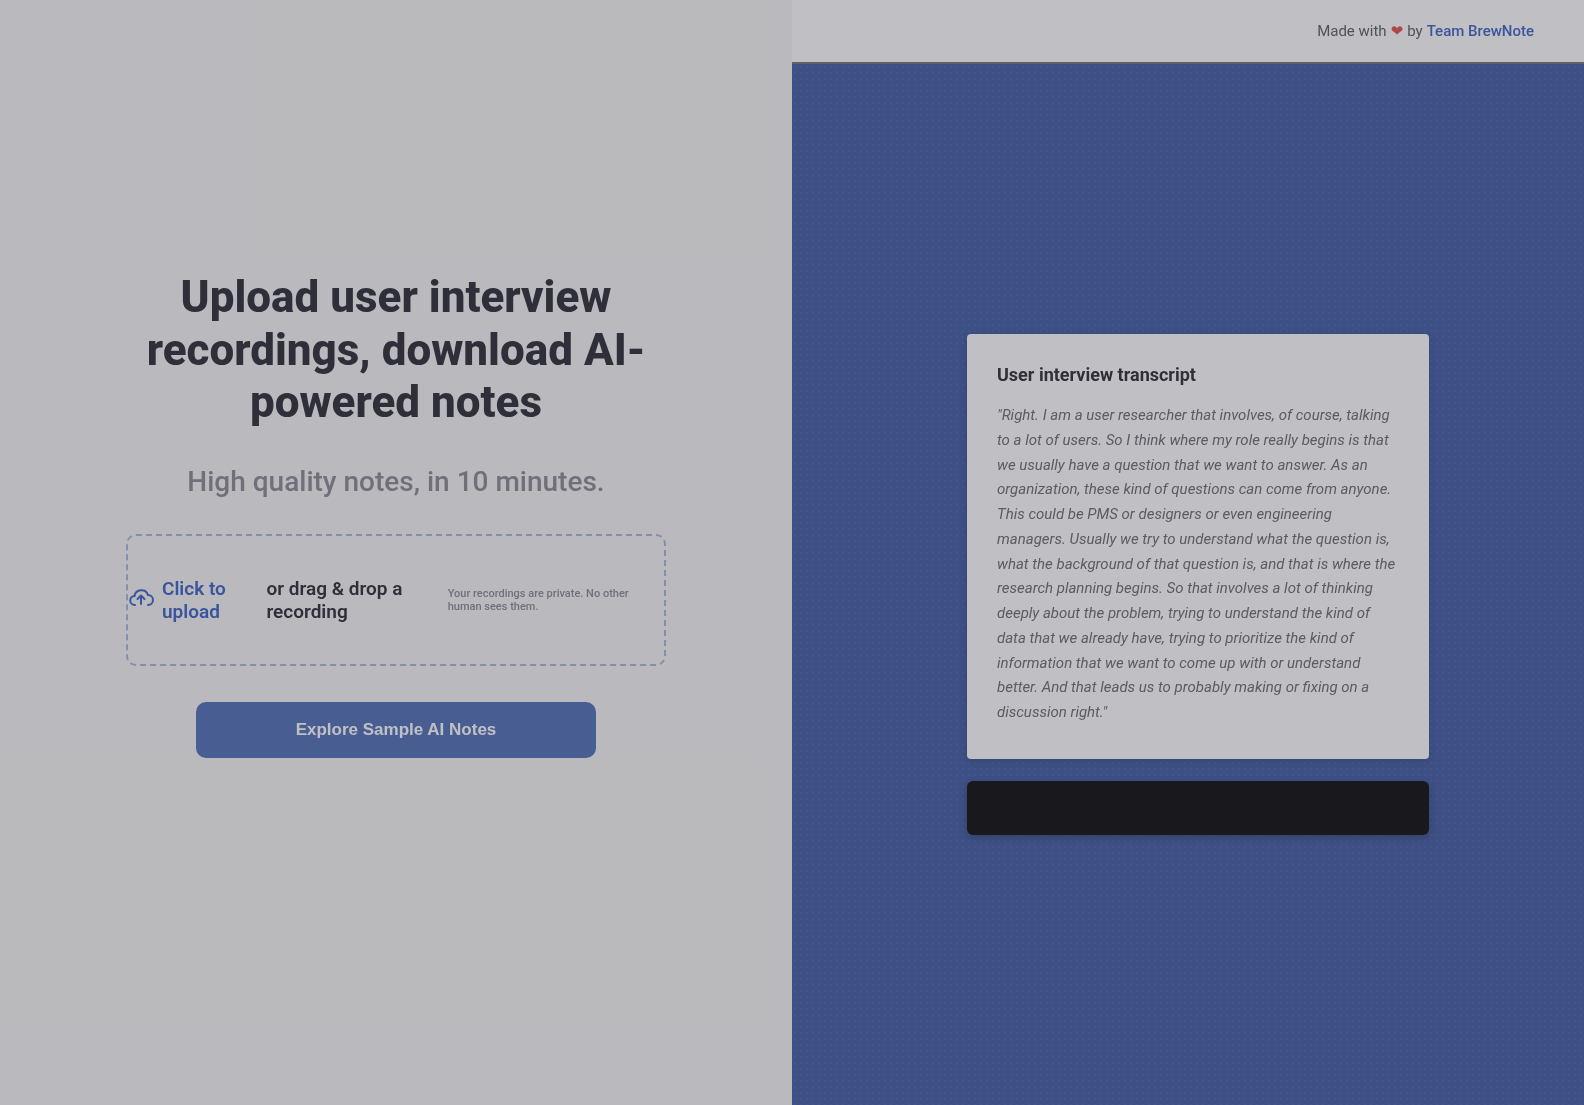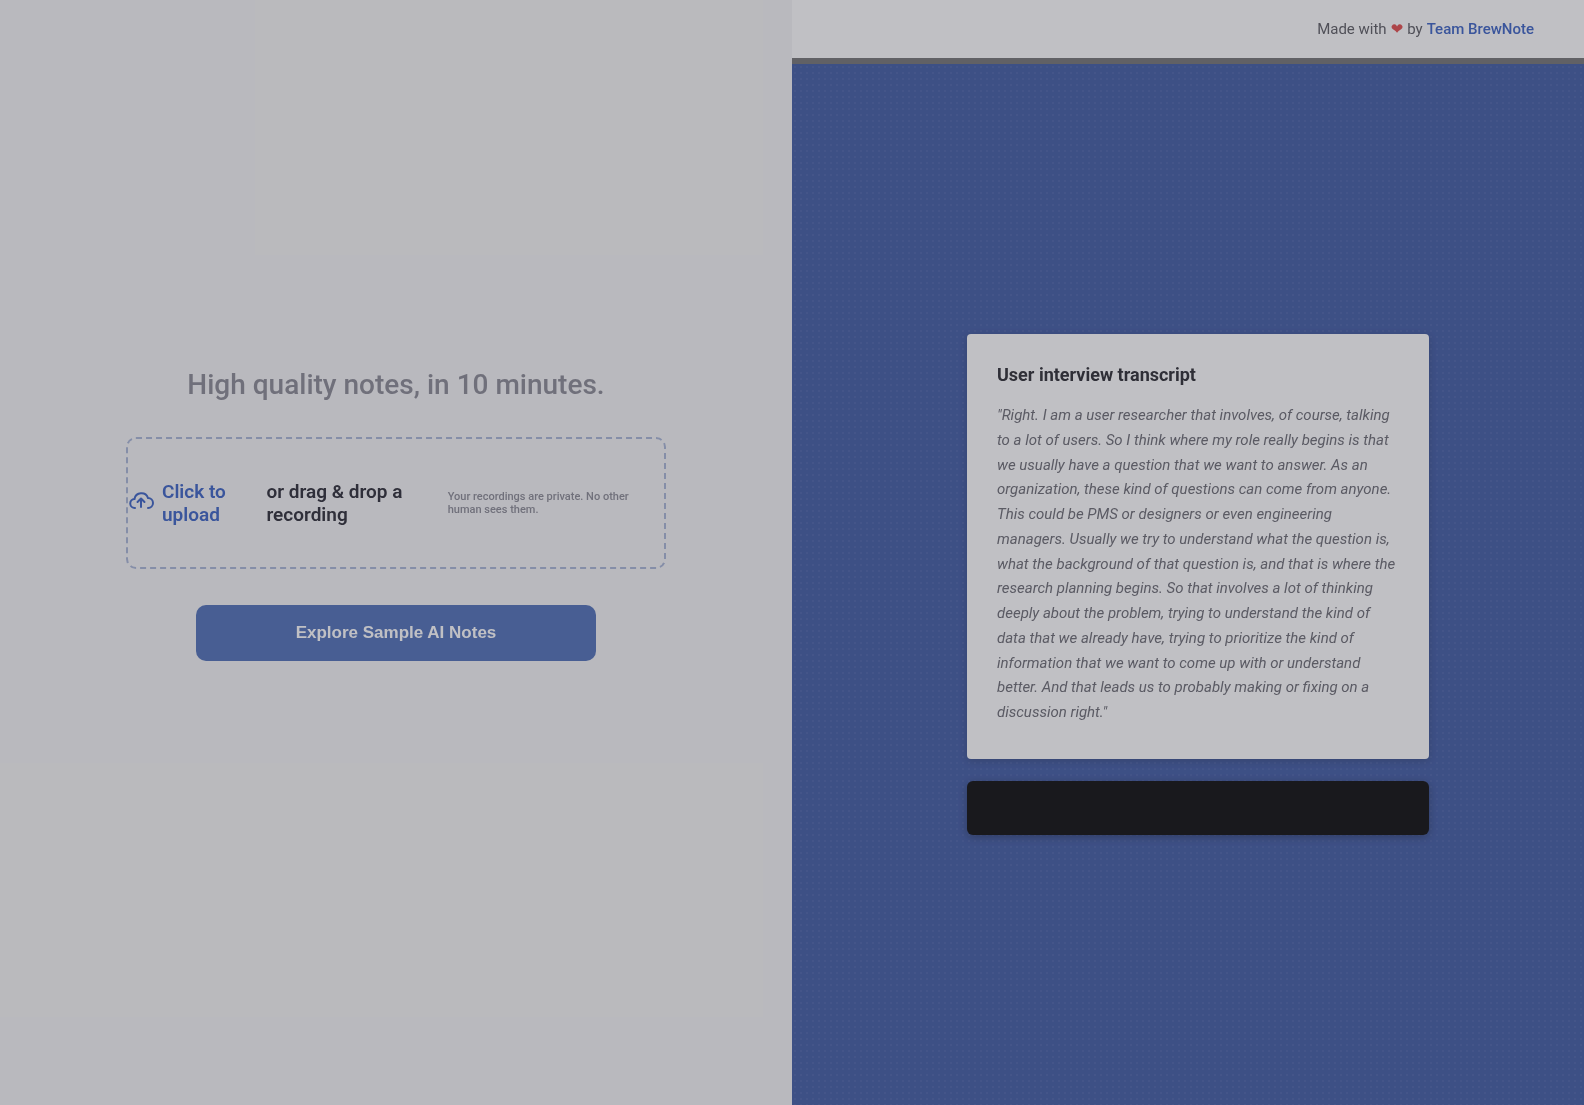--- a/index.html
+++ b/index.html
@@ -17,21 +17,21 @@
       background: rgba(60,60,70,0.32);
       z-index: 100;
       pointer-events: none;
     }
     .header {
       height: 64px;
       display: flex;
       align-items: center;
       justify-content: space-between;
       padding: 16px 50px;
-      border-bottom: 6px solid #737373;
+      border-bottom: 2px solid #737373;
       background: #fff;
     }
     .logo-wrap { display: flex; align-items: center; gap: 10px; }
     .logo-icon {
       width: 36px; height: 36px;
       border-radius: 8px;
       background: linear-gradient(180deg,#3a62c4 0%, #263b6e 100%);
       display: flex; align-items: center; justify-content: center;
     }
     .logo-text { font-weight: 700; font-size: 17px; color: #2a2a30; }
@@ -144,20 +144,21 @@
   <div class="made-with">
     <span>Made with</span>
     <span class="heart">❤</span>
     <span>by</span>
     <a href="#">Team BrewNote</a>
   </div>
 </div>
 
 <div class="main">
   <div class="left-pane">
+    <h1 class="hero-title">Upload user interview recordings, download AI-powered notes</h1>
     <div class="hero-sub">High quality notes, in 10 minutes.</div>
 
     <div class="upload-box">
       <div class="upload-line">
         <span class="upload-icon">
           <svg width="26" height="22" viewBox="0 0 26 22" fill="none">
             <path d="M20 18 A5 5 0 0 0 20 8 A7 7 0 0 0 6.5 9 A4.5 4.5 0 0 0 7 18" stroke="#3a62c4" stroke-width="2" fill="none" stroke-linecap="round"></path>
             <path d="M13 17 L13 9 M9.5 12 L13 8.5 L16.5 12" stroke="#3a62c4" stroke-width="2" fill="none" stroke-linecap="round" stroke-linejoin="round"></path>
           </svg>
         </span>

